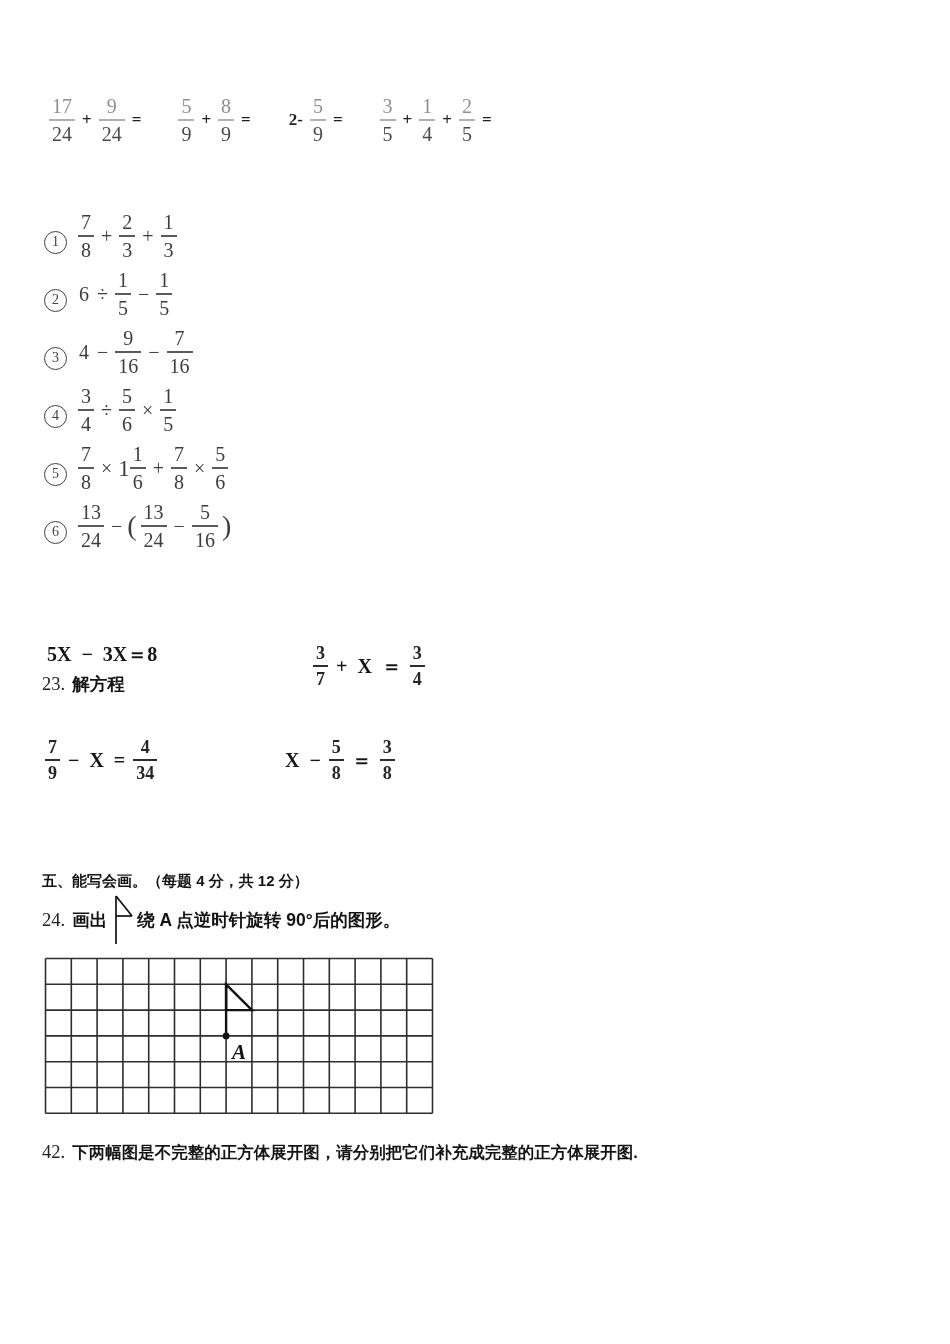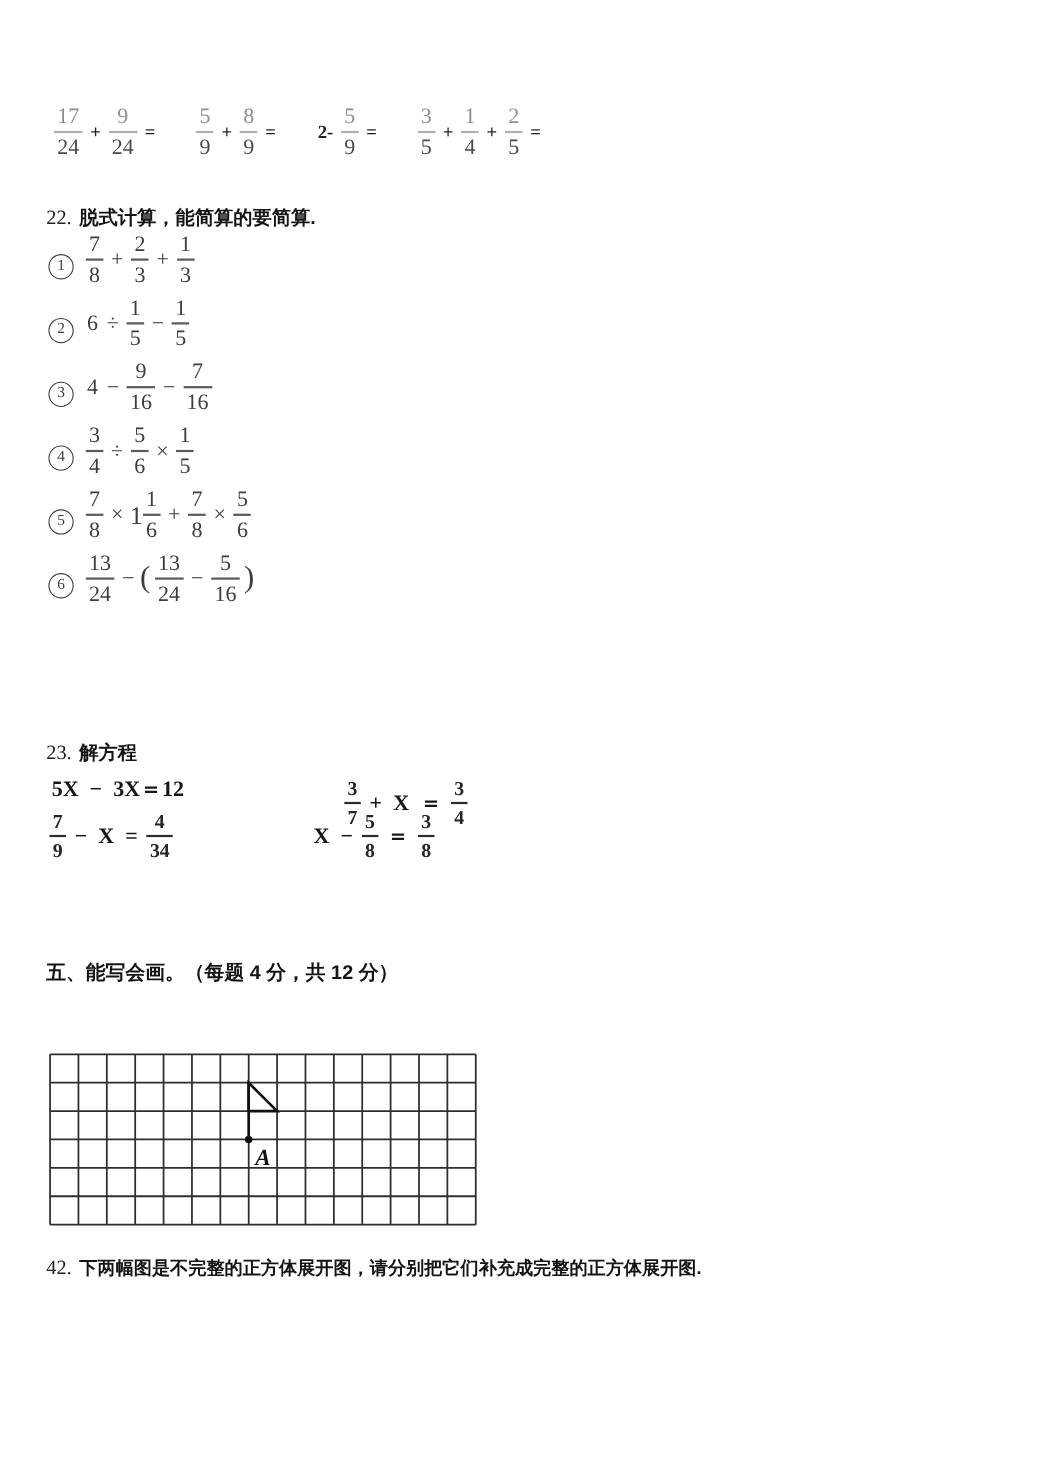--- a/index.html
+++ b/index.html
@@ -49,21 +49,21 @@
 
   
   .line24{position:absolute;top:894px;left:42px;display:flex;align-items:center;height:52px;}
   .flag-inline{margin:0 3px 0 1px;}
 
   
   .gridsvg{position:absolute;top:957px;left:44px;}
 
   .q25{position:absolute;top:1142px;left:42px;white-space:nowrap;}
   .q25 .zh{font-size:16.5px;text-align:center;}
-  .sec5 .zh{font-size:18px;}
+  .sec5 .zh{font-size:15px;}
 </style>
 </head>
 <body>
 
 <div class="page">
 
   <div class="q21">
     <span class="expr">
         <span class="frac">
           <span class="num">17</span>
@@ -116,23 +116,20 @@
         <span class="tok">+</span>
         <span class="frac">
           <span class="num">2</span>
           <span class="bar"></span>
           <span class="den">5</span>
         </span>
         <span class="tok">=</span>
       </span>
   </div>
 
-  <div class="h-line" style="top:186px;">
-    <span class="no">22.</span><span class="zh">脱式计算，能简算的要简算.</span>
-  </div>
 
   <div class="q22items">
     <div class="item">
       <span class="circ">1</span>
       <span class="expr">
           <span class="frac">
             <span class="num">7</span>
             <span class="bar"></span>
             <span class="den">8</span>
           </span>
@@ -262,25 +259,25 @@
           </span>
           <span class="tok paren">)</span>
         </span>
     </div>
   </div>
 
   <div class="h-line" style="top:672px;">
     <span class="no">23.</span><span class="zh">解方程</span>
   </div>
 
-  <div class="eqrow" style="top:708px;text-align:right;">
+  <div class="eqrow" style="top:644px;text-align:right;">
     <span class="expr eq eq-abs" style="left:0;">
         <span class="tok">5X</span>
         <span class="tok">−</span>
-        <span class="tok">3X＝12</span>
+        <span class="tok">3X＝8</span>
       </span>
     <span class="expr eq eq-abs" style="left:268px;">
         <span class="frac">
           <span class="num">3</span>
           <span class="bar"></span>
           <span class="den">7</span>
         </span>
         <span class="tok">+</span>
         <span class="tok">X</span>
         <span class="tok">＝</span>
@@ -321,20 +318,30 @@
           <span class="bar"></span>
           <span class="den">8</span>
         </span>
       </span>
   </div>
 
   <div class="h-line sec5" style="top:872px;">
     <span class="zh">五、能写会画。（每题 4 分，共 12 分）</span>
   </div>
 
+  <div class="line24">
+    <span class="no">24.</span>
+    <span class="zh">画出</span>
+    <svg class="flag-inline" width="26" height="50" viewBox="0 0 26 50">
+      <line x1="8" y1="1" x2="8" y2="49" stroke="#111" stroke-width="1.7"></line>
+      <line x1="8" y1="1" x2="24" y2="21" stroke="#111" stroke-width="1.7"></line>
+      <line x1="8" y1="21" x2="24" y2="21" stroke="#111" stroke-width="1.7"></line>
+    </svg>
+    <span class="zh">绕 A 点逆时针旋转 90°后的图形。</span>
+  </div>
 
   <svg class="gridsvg" width="390" height="157.8" viewBox="-1.5 -1.5 390 157.8">
       <line x1="0" y1="0" x2="0" y2="154.8" stroke="#2e2e2e" stroke-width="1.6"></line>
       <line x1="25.8" y1="0" x2="25.8" y2="154.8" stroke="#2e2e2e" stroke-width="1.6"></line>
       <line x1="51.6" y1="0" x2="51.6" y2="154.8" stroke="#2e2e2e" stroke-width="1.6"></line>
       <line x1="77.4" y1="0" x2="77.4" y2="154.8" stroke="#2e2e2e" stroke-width="1.6"></line>
       <line x1="103.2" y1="0" x2="103.2" y2="154.8" stroke="#2e2e2e" stroke-width="1.6"></line>
       <line x1="129" y1="0" x2="129" y2="154.8" stroke="#2e2e2e" stroke-width="1.6"></line>
       <line x1="154.8" y1="0" x2="154.8" y2="154.8" stroke="#2e2e2e" stroke-width="1.6"></line>
       <line x1="180.6" y1="0" x2="180.6" y2="154.8" stroke="#2e2e2e" stroke-width="1.6"></line>

